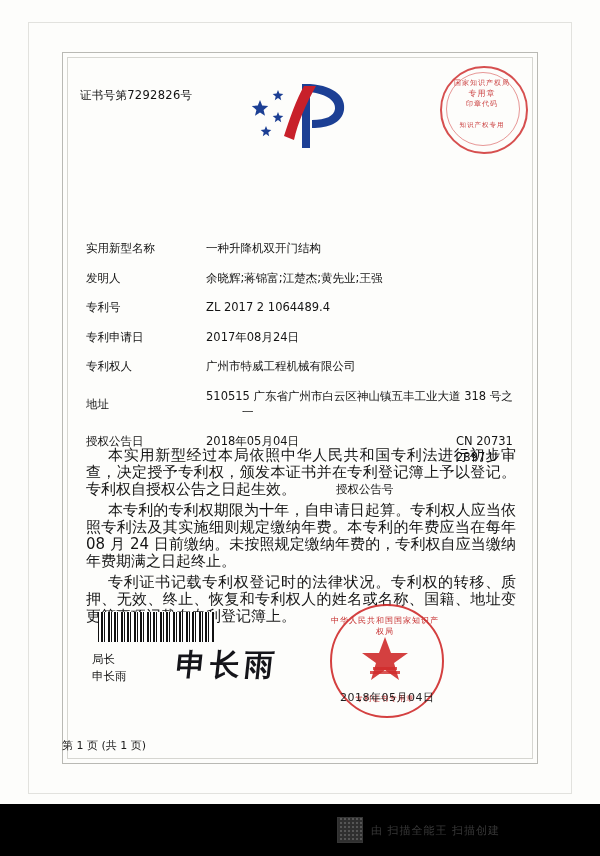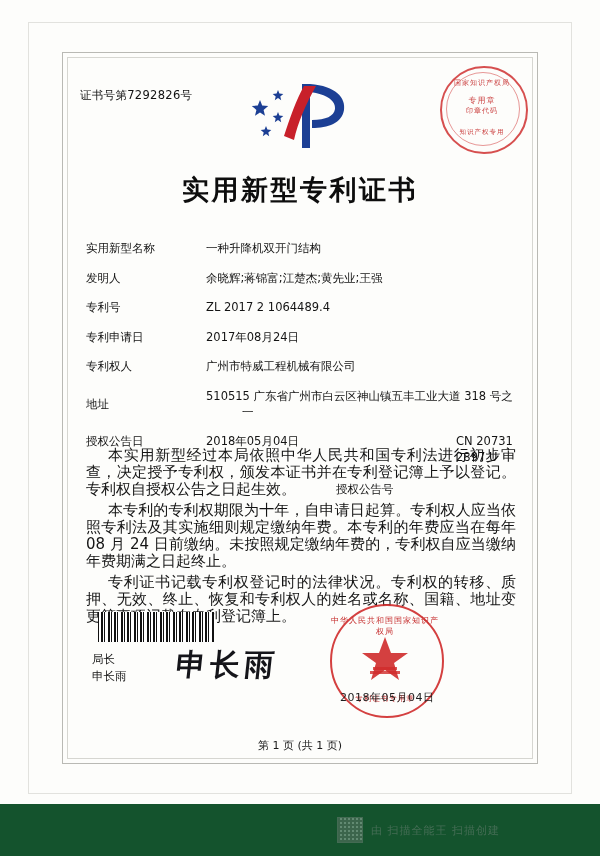--- a/index.html
+++ b/index.html
@@ -84,21 +84,21 @@
     position: absolute;
     left: 0; top: 0; width: 84px; height: 84px;
     color: #c62f2f;
     font-size: 7px;
     line-height: 8.5px;
     text-align: center;
     opacity: 0.9;
   }
   .seal-top .txt span { display: block; }
   .seal-top .txt .l1 { margin-top: 13px; letter-spacing: 1px; }
-  .seal-top .txt .l2 { margin-top: 9px; letter-spacing: 1px; font-size: 8px; }
+  .seal-top .txt .l2 { margin-top: 2px; letter-spacing: 1px; font-size: 8px; }
   .seal-top .txt .l3 { margin-top: 2px; letter-spacing: 1px; }
   .seal-top .txt .l4 { margin-top: 12px; letter-spacing: 1px; font-size: 6.5px; }
 
   .doc-title {
     position: absolute;
     left: 62px; top: 172px;
     width: 476px;
     text-align: center;
     font-size: 27px;
     font-weight: bold;
@@ -233,31 +233,30 @@
     left: 340px; top: 690px;
     font-size: 11px;
     color: #1e1e1e;
     letter-spacing: 0.5px;
   }
 
   .page-foot {
     position: absolute;
     left: 62px; top: 738px;
     width: 476px;
-    text-align: center;
     font-size: 11px;
     color: #1a1a1a;
   }
 
   
   .wm {
     position: absolute;
     left: 0; top: 804px;
     width: 600px; height: 52px;
-    background: #14532d;
+    background: #000000;
   }
   .wm-bar {
     position: absolute;
     left: 337px; top: 12px;
     width: 240px; height: 28px;
     display: flex;
     align-items: center;
     opacity: 0.35;
   }
   .wm-qr {
@@ -308,21 +307,20 @@
     <div class="ring"></div>
     <div class="inner"></div>
     <div class="txt">
       <span class="l1">国家知识产权局</span>
       <span class="l2">专用章</span>
       <span class="l3">印章代码</span>
       <span class="l4">知识产权专用</span>
     </div>
   </div>
 
-  <div class="doc-title">实用新型专利证书</div>
 
   <div class="fields">
 
     <div class="f-row">
       <div class="f-label">实用新型名称</div>
       <div class="f-val">一种升降机双开门结构</div>
     </div>
 
     <div class="f-row">
       <div class="f-label">发明人</div>

